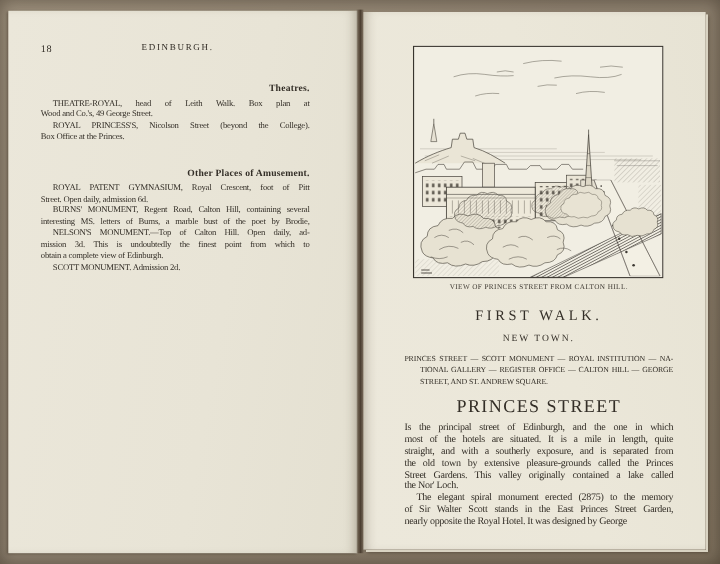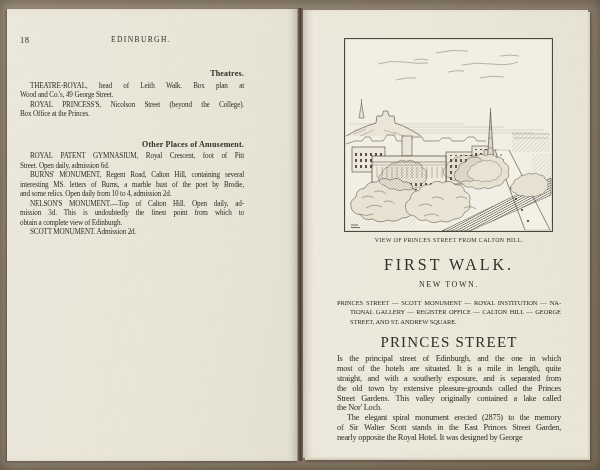--- a/index.html
+++ b/index.html
@@ -8,21 +8,21 @@
     background:linear-gradient(135deg,#9c8f7c 0%,#8e8170 45%,#7e715e 100%);
     box-shadow:inset 0 0 14px rgba(30,22,12,.45);
     font-family:"Liberation Serif","DejaVu Serif",serif;color:#332e27;
   }
   
   .page{position:absolute;box-sizing:border-box;}
   .page-left{
     left:7px;top:9px;width:291px;height:452px;
     background:linear-gradient(100deg,#ebe7da 0%,#e8e4d6 60%,#e4e0d1 100%);
     box-shadow:inset -7px 0 9px -5px rgba(70,55,35,.35), -1px 1px 2px rgba(40,30,18,.4);
-    padding:26px 36px 0 13px;
+    padding:26px 36px 0 27px;
   }
   .page-right{
     left:303px;top:10px;width:285px;height:448px;
     background:linear-gradient(80deg,#ece8db 0%,#ebe7d9 55%,#e7e3d4 100%);
     box-shadow:inset 7px 0 9px -5px rgba(70,55,35,.3), 2px 2px 0 #d9d3c2, 3px 3px 3px rgba(45,35,22,.55);
     padding:28px 0 0 0;
   }
   .gutter{position:absolute;left:297px;top:8px;width:6px;height:453px;
     background:linear-gradient(90deg,rgba(60,48,36,.15),#584a3b 45%,#4a3d30 55%,rgba(60,48,36,.2));}
 
@@ -40,21 +40,21 @@
   .sec-head.second{margin-top:20px;}
   .lbody{font-size:7.2px;line-height:9.5px;letter-spacing:-0.18px;width:224px;}
   .lbody .para{margin:0;}
 
   
   .rcontent{width:224px;margin:0 0 0 34px;}
   .fig{margin:0 0 0 7px;width:209px;}
   .fig svg{display:block;}
   .figcap{display:block;width:224px;margin:5px 0 0 0;text-align:center;
     font-size:6px;letter-spacing:.35px;color:#3b362f;}
-  .walk-title{margin:13px 0 0 0;text-align:center;font-size:16px;font-weight:normal;letter-spacing:3px;}
+  .walk-title{margin:13px 0 0 0;text-align:center;font-size:12px;font-weight:normal;letter-spacing:3px;}
   .walk-sub{margin:6px 0 0 0;text-align:center;font-size:8px;font-weight:normal;letter-spacing:1.6px;}
   .itin{margin-top:9px;font-size:6.5px;line-height:9.3px;letter-spacing:-0.1px;}
   .sec-head-r{margin:8px 0 3px 0;text-align:center;font-size:15px;font-weight:normal;letter-spacing:1.2px;}
   .rbody{font-size:8.4px;line-height:9.9px;letter-spacing:-0.25px;}
 </style>
 </head>
 <body>
 
 <div class="photo">
 
@@ -76,21 +76,20 @@
       </p>
 
       <h3 class="sec-head second">Other Places of Amusement.</h3>
       <p class="para">
         <span class="line jl ind">ROYAL PATENT GYMNASIUM, Royal Crescent, foot of Pitt</span>
         <span class="line">Street. Open daily, admission 6d.</span>
       </p>
       <p class="para">
         <span class="line jl ind">BURNS' MONUMENT, Regent Road, Calton Hill, containing several</span>
         <span class="line jl">interesting MS. letters of Burns, a marble bust of the poet by Brodie,</span>
-        <span class="line">and some relics. Open daily from 10 to 4, admission 2d.</span>
       </p>
       <p class="para">
         <span class="line jl ind">NELSON'S MONUMENT.—Top of Calton Hill. Open daily, ad-</span>
         <span class="line jl">mission 3d. This is undoubtedly the finest point from which to</span>
         <span class="line">obtain a complete view of Edinburgh.</span>
       </p>
       <p class="para">
         <span class="line ind">SCOTT MONUMENT. Admission 2d.</span>
       </p>
     </div>

